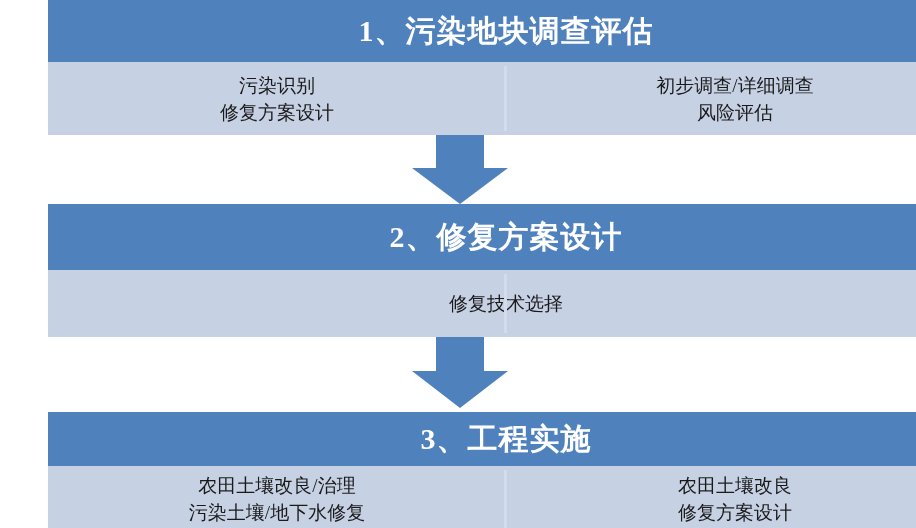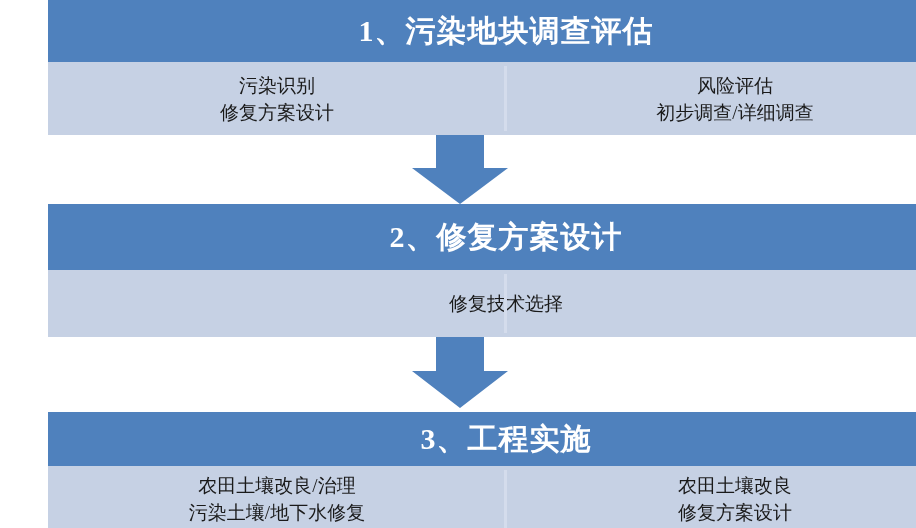--- a/index.html
+++ b/index.html
@@ -103,22 +103,22 @@
 <div id="flow">
 
   <div class="stage" id="stage-1">
     <div class="stage-header">1、污染地块调查评估</div>
     <div class="stage-body">
       <div class="col">
         <div class="line">污染识别</div>
         <div class="line">修复方案设计</div>
       </div>
       <div class="col">
+        <div class="line">初步调查/详细调查</div>
         <div class="line">风险评估</div>
-        <div class="line">初步调查/详细调查</div>
       </div>
     </div>
   </div>
 
   <div class="arrow" id="arrow-1">
     <svg width="96" height="69" viewBox="0 0 96 69" xmlns="http://www.w3.org/2000/svg" aria-hidden="true">
       <polygon points="24,0 72,0 72,33 96,33 48,69 0,33 24,33" fill="#4F81BD"></polygon>
     </svg>
   </div>
 

